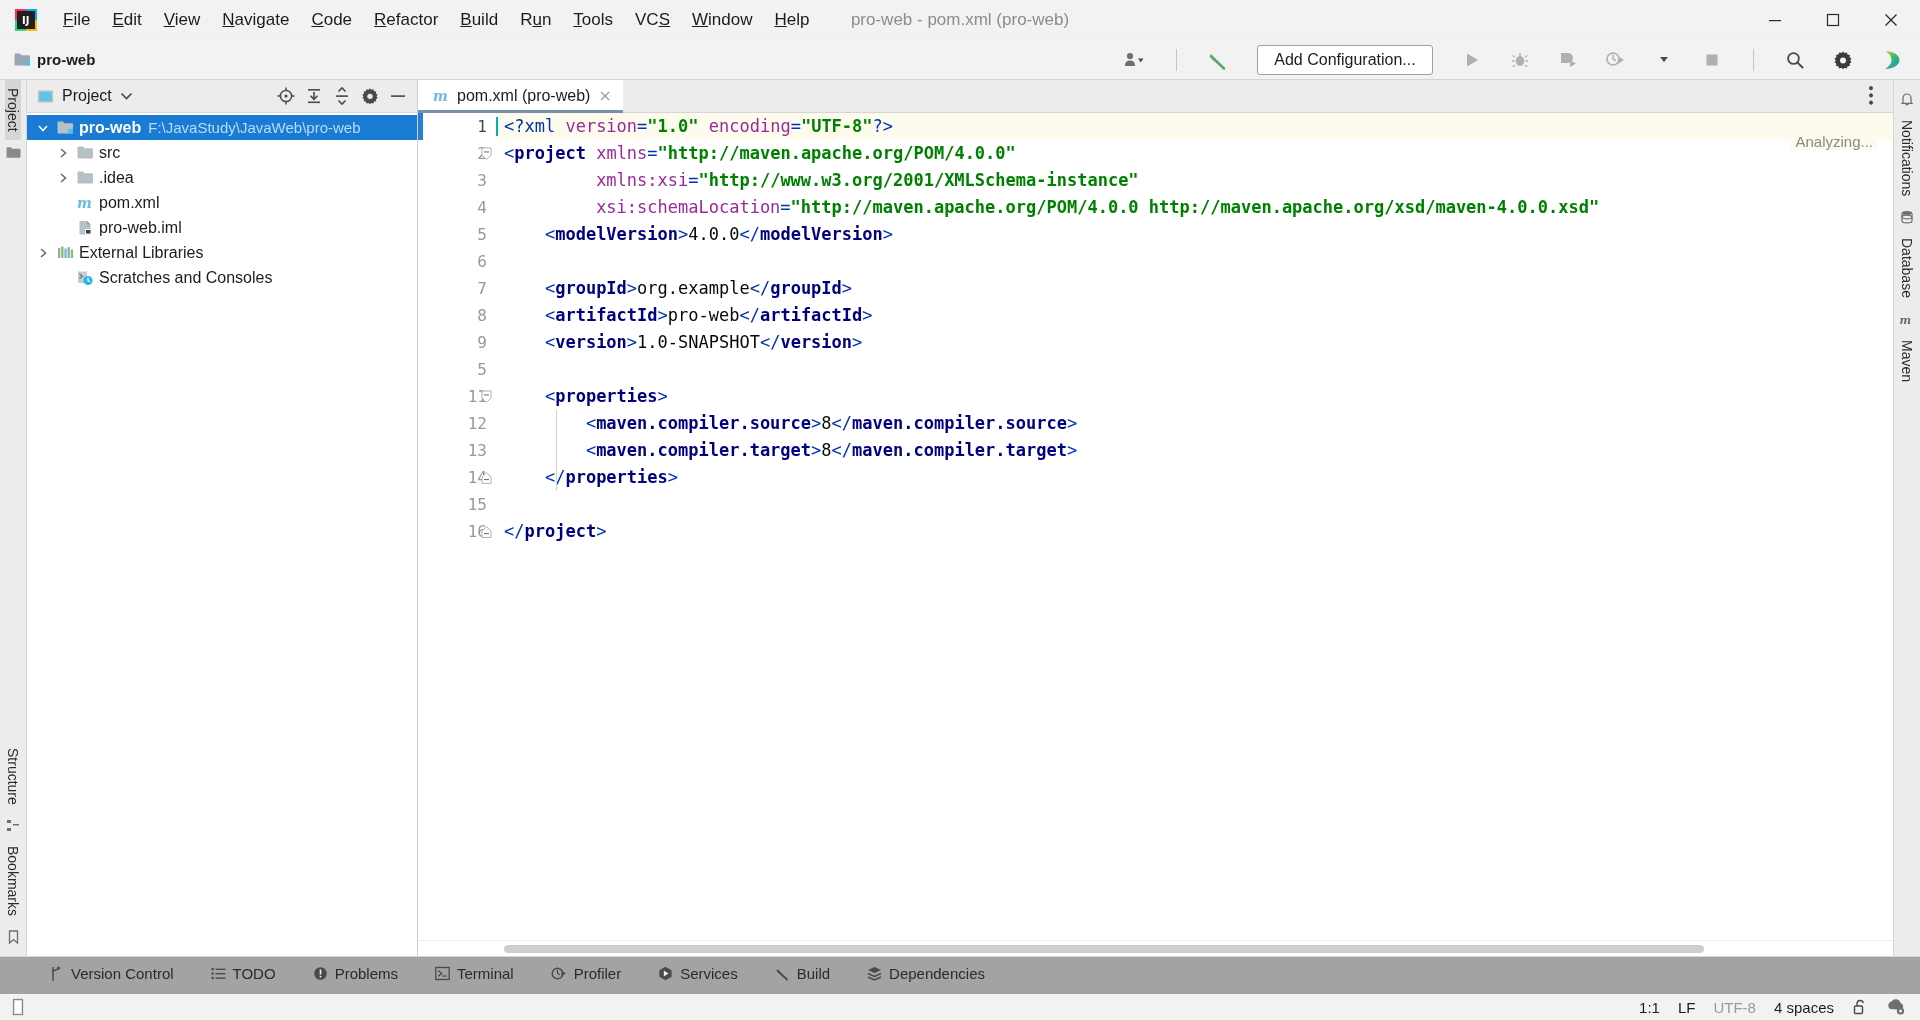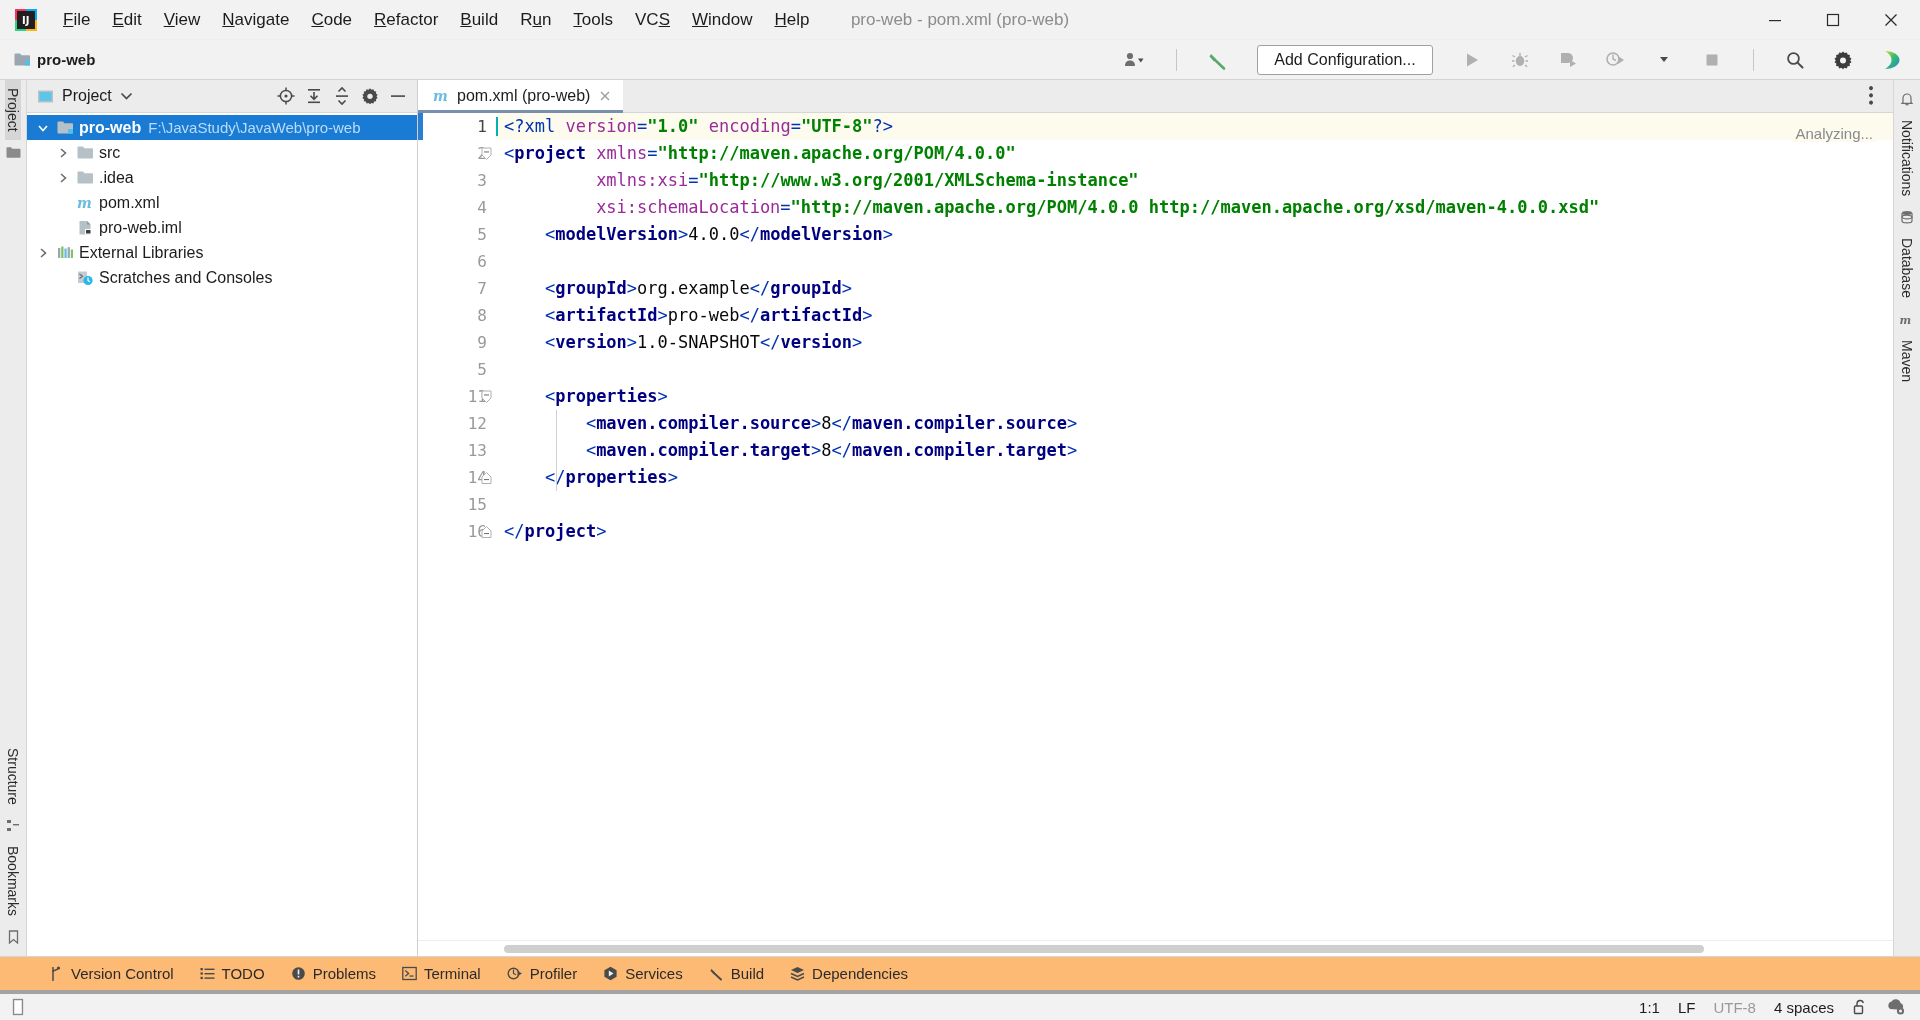--- a/index.html
+++ b/index.html
@@ -166,40 +166,40 @@
   }
   .cline.hl { background: #fcfbee; }
   .tagname { color: #000080; font-weight: bold; }
   .attr { color: #9a2a9a; }
   .str { color: #008000; font-weight: bold; }
   .punct { color: #0033b3; }
   .txt { color: #080808; }
   .pi { color: #0033b3; font-weight:normal; }
 
   .analyzing {
-    position: absolute; right: 16px; top: 12px;
+    position: absolute; right: 16px; top: 20px;
     font-size: 15px; color: #8a8a8a; background: #fcfbee; padding: 0 4px;
     z-index: 5;
   }
   .indent-guide {
     position:absolute; width:1px; background:#d0d0d0;
   }
   .caret-mark { position:absolute; width:2px; background:#00b3b3; }
 
   .hscroll-wrap {
     height: 16px; flex: 0 0 16px; background: #ffffff;
     position: relative; border-top: 1px solid #eeeeee;
   }
   .hscroll-track { position:absolute; left: 86px; right: 2px; top: 4px; height: 8px; }
   .hscroll-thumb { position:absolute; left: 0; width: 1200px; top:0; height: 8px; background:#cfcfcf; border-radius:4px; }
 
   
   .tw-bar {
-    height: 34px; flex: 0 0 34px; background: #fdba74;
-    display: flex; padding-left: 40px; gap: 8px;
+    height: 34px; flex: 0 0 34px; background: #a3a3a3;
+    display: flex; padding-left: 40px; gap: 19px;
     border-top: 1px solid #d6d6d6;
   }
   .tw-btn {
     display: flex; align-items: center; gap: 7px;
     font-size: 15px; color: #2b2b2b; padding: 4px 9px; border-radius: 3px;
     white-space: nowrap;
   }
 
   
   .statusbar {

